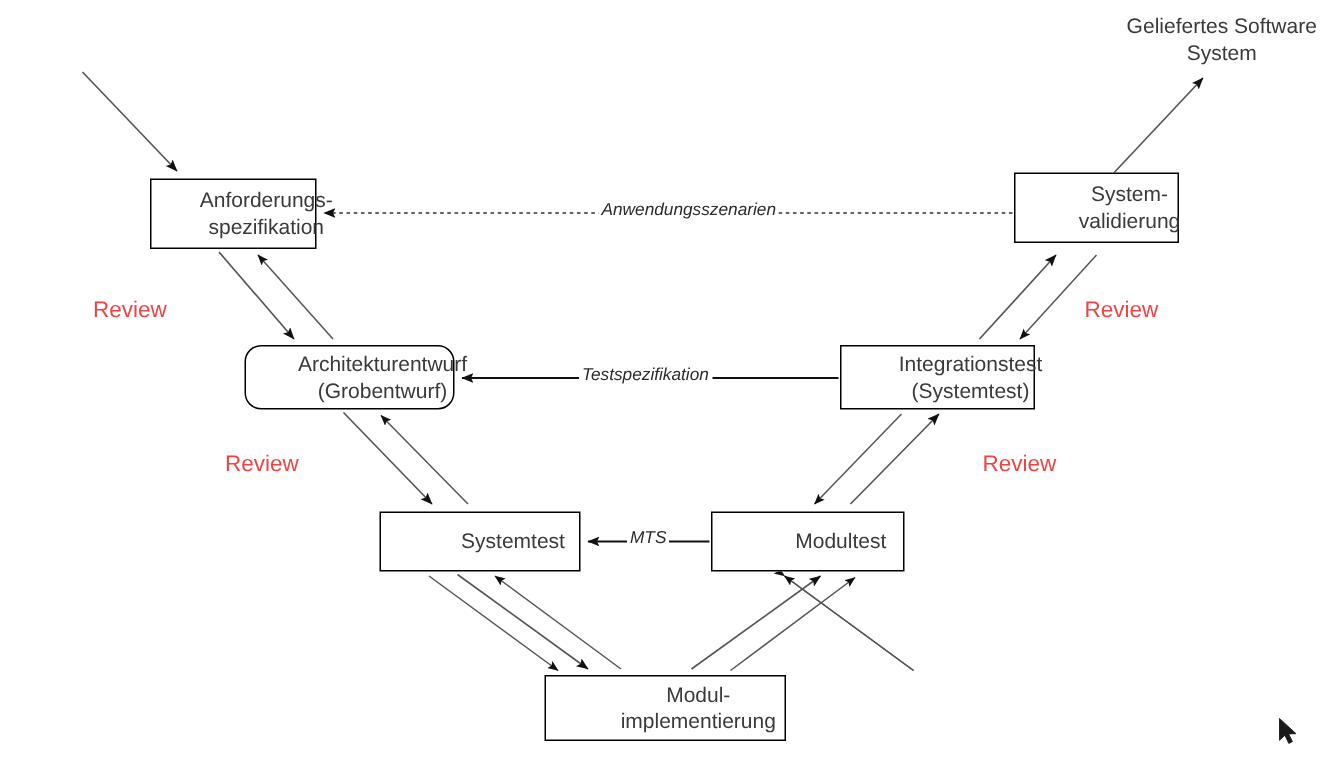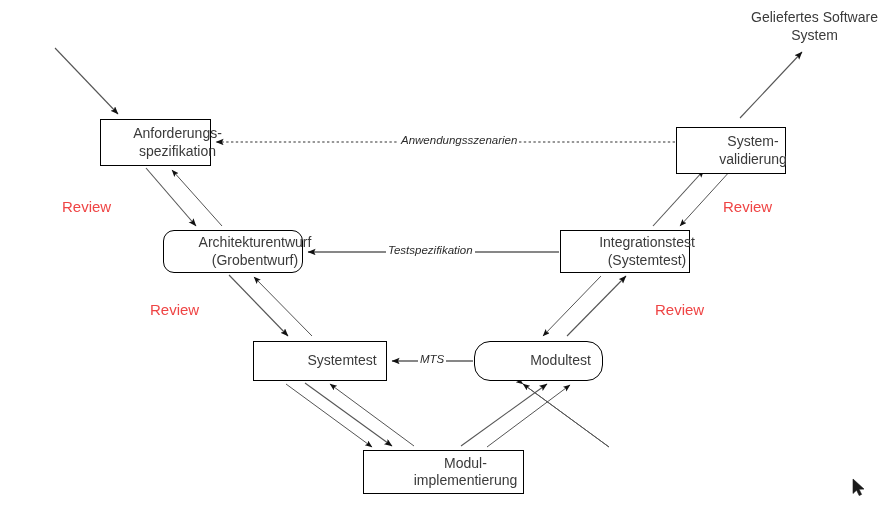--- a/index.html
+++ b/index.html
@@ -176,30 +176,30 @@
 
   <div class="node" style="left:253px;top:341px;width:134px;height:40px;">
     <span class="ln">Systemtest</span>
   </div>
 
   <div class="node" style="left:363px;top:450px;width:161px;height:44px;">
     <span class="ln">Modul-</span>
     <span class="ln">implementierung</span>
   </div>
 
-  <div class="node" style="left:474px;top:341px;width:129px;height:40px;border-radius:16px;">
+  <div class="node" style="left:474px;top:341px;width:129px;height:40px;">
     <span class="ln">Modultest</span>
   </div>
 
   <div class="node" style="left:560px;top:230px;width:130px;height:43px;">
     <span class="ln">Integrationstest</span>
     <span class="ln">(Systemtest)</span>
   </div>
 
-  <div class="node" style="left:676px;top:127px;width:110px;height:47px;">
+  <div class="node" style="left:676px;top:115px;width:110px;height:47px;">
     <span class="ln">System-</span>
     <span class="ln">validierung</span>
   </div>
 
 
   <div class="ext-label" style="left:742px;top:8px;width:145px;">
     <span class="ln">Geliefertes Software</span>
     <span class="ln">System</span>
   </div>
 

